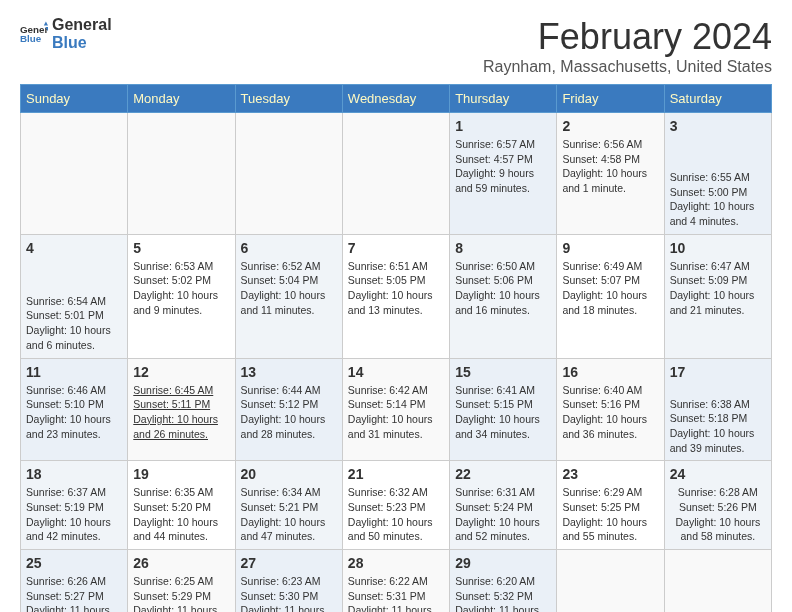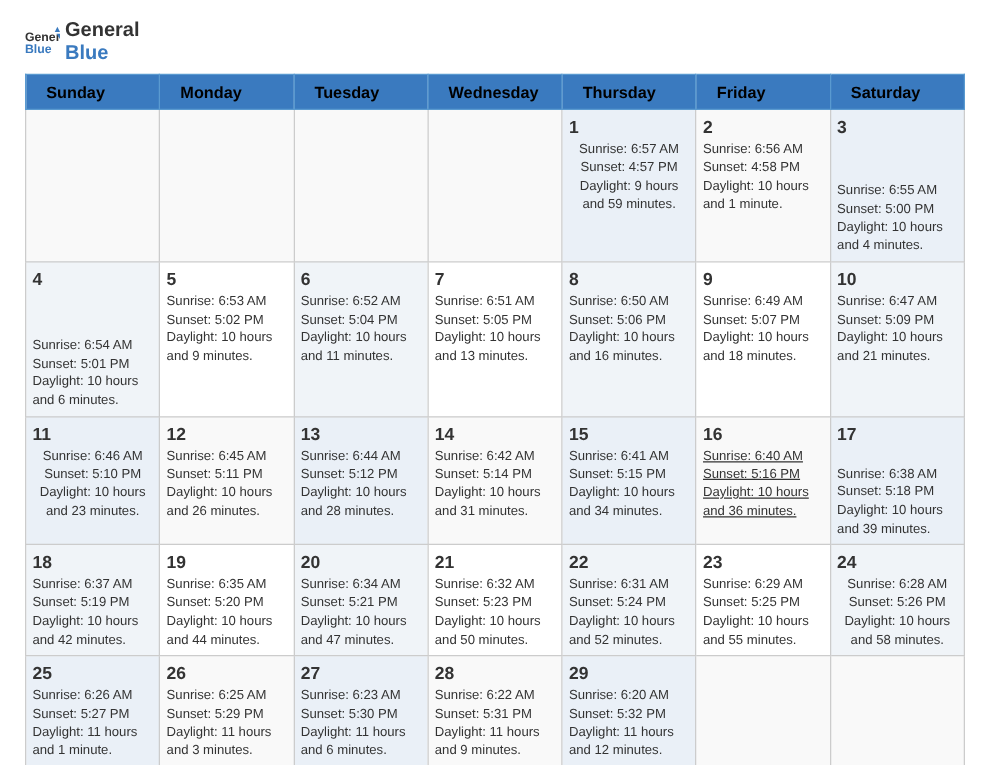--- a/index.html
+++ b/index.html
@@ -37,25 +37,25 @@
       font-size: 16px;
       color: #555;
     }
     table {
       width: 100%;
       border-collapse: collapse;
       font-size: 11px;
     }
     thead tr th {
       background-color: #3a7abf;
-      color: #000000;
-      padding: 6px 16px;
+      color: #fef9c3;
+      padding: 6px 5px;
       text-align: left;
       font-size: 13px;
-      font-weight: bold;
+      font-weight: normal;
       border: 1px solid #5a9ad0;
     }
     tbody tr td {
       border: 1px solid #ccc;
       vertical-align: top;
       padding: 5px 5px;
       width: 14.28%;
       min-height: 80px;
       background: #fff;
     }
@@ -92,20 +92,24 @@
       <text x="0" y="18" font-size="14" font-weight="bold" fill="#333">General</text>
       <text x="0" y="32" font-size="14" font-weight="bold" fill="#3a7abf">Blue</text>
       <polygon points="34,8 40,8 37,2" fill="#3a7abf"></polygon>
       <polygon points="36,10 42,10 40,16" fill="#3a7abf"></polygon>
     </svg>
     <div style="display:flex;flex-direction:column;line-height:1.1;">
       <span style="font-size:16px;font-weight:bold;color:#333;">General</span>
       <span style="font-size:16px;font-weight:bold;color:#3a7abf;">Blue</span>
     </div>
   </div>
+  <div class="title-block">
+    <div class="main-title">February 2024</div>
+    <div class="subtitle">Raynham, Massachusetts, United States</div>
+  </div>
 </div>
 
 <table>
   <thead>
     <tr>
     <th>Sunday</th>
         <th>Monday</th>
         <th>Tuesday</th>
         <th>Wednesday</th>
         <th>Thursday</th>
@@ -114,21 +118,21 @@
       </tr>
   </thead>
   <tbody id="calendar-body">
   <tr>
         <td class="empty-cell"></td>
         <td class="empty-cell"></td>
         <td class="empty-cell"></td>
         <td class="empty-cell"></td>
         <td>
           <div class="day-num">1</div>
-          <div class="day-info" style="white-space: pre-line; text-align: center;">Sunrise: 6:57 AM
+          <div class="day-info" style="white-space: pre-line;">Sunrise: 6:57 AM
 Sunset: 4:57 PM
 Daylight: 9 hours
 and 59 minutes.</div>
         </td>
         <td>
           <div class="day-num">2</div>
           <div class="day-info" style="white-space: pre-line;">Sunrise: 6:56 AM
 Sunset: 4:58 PM
 Daylight: 10 hours
 and 1 minute.</div>
@@ -188,28 +192,28 @@
           <div class="day-num">10</div>
           <div class="day-info" style="white-space: pre-line;">Sunrise: 6:47 AM
 Sunset: 5:09 PM
 Daylight: 10 hours
 and 21 minutes.</div>
         </td>
       </tr>
       <tr>
         <td>
           <div class="day-num">11</div>
-          <div class="day-info" style="white-space: pre-line; text-align: center;">Sunrise: 6:46 AM
+          <div class="day-info" style="white-space: pre-line;">Sunrise: 6:46 AM
 Sunset: 5:10 PM
 Daylight: 10 hours
 and 23 minutes.</div>
         </td>
         <td>
           <div class="day-num">12</div>
-          <div class="day-info" style="white-space: pre-line;">Sunrise: 6:45 AM
+          <div class="day-info" style="white-space: pre-line; text-decoration: underline;">Sunrise: 6:45 AM
 Sunset: 5:11 PM
 Daylight: 10 hours
 and 26 minutes.</div>
         </td>
         <td>
           <div class="day-num">13</div>
           <div class="day-info" style="white-space: pre-line;">Sunrise: 6:44 AM
 Sunset: 5:12 PM
 Daylight: 10 hours
 and 28 minutes.</div>
@@ -223,21 +227,21 @@
         </td>
         <td>
           <div class="day-num">15</div>
           <div class="day-info" style="white-space: pre-line;">Sunrise: 6:41 AM
 Sunset: 5:15 PM
 Daylight: 10 hours
 and 34 minutes.</div>
         </td>
         <td>
           <div class="day-num">16</div>
-          <div class="day-info" style="white-space: pre-line; text-decoration: underline;">Sunrise: 6:40 AM
+          <div class="day-info" style="white-space: pre-line;">Sunrise: 6:40 AM
 Sunset: 5:16 PM
 Daylight: 10 hours
 and 36 minutes.</div>
         </td>
         <td>
           <div class="day-num">17</div>
           <div class="day-info" style="white-space: pre-line; margin-top: 17px;">Sunrise: 6:38 AM
 Sunset: 5:18 PM
 Daylight: 10 hours
 and 39 minutes.</div>

